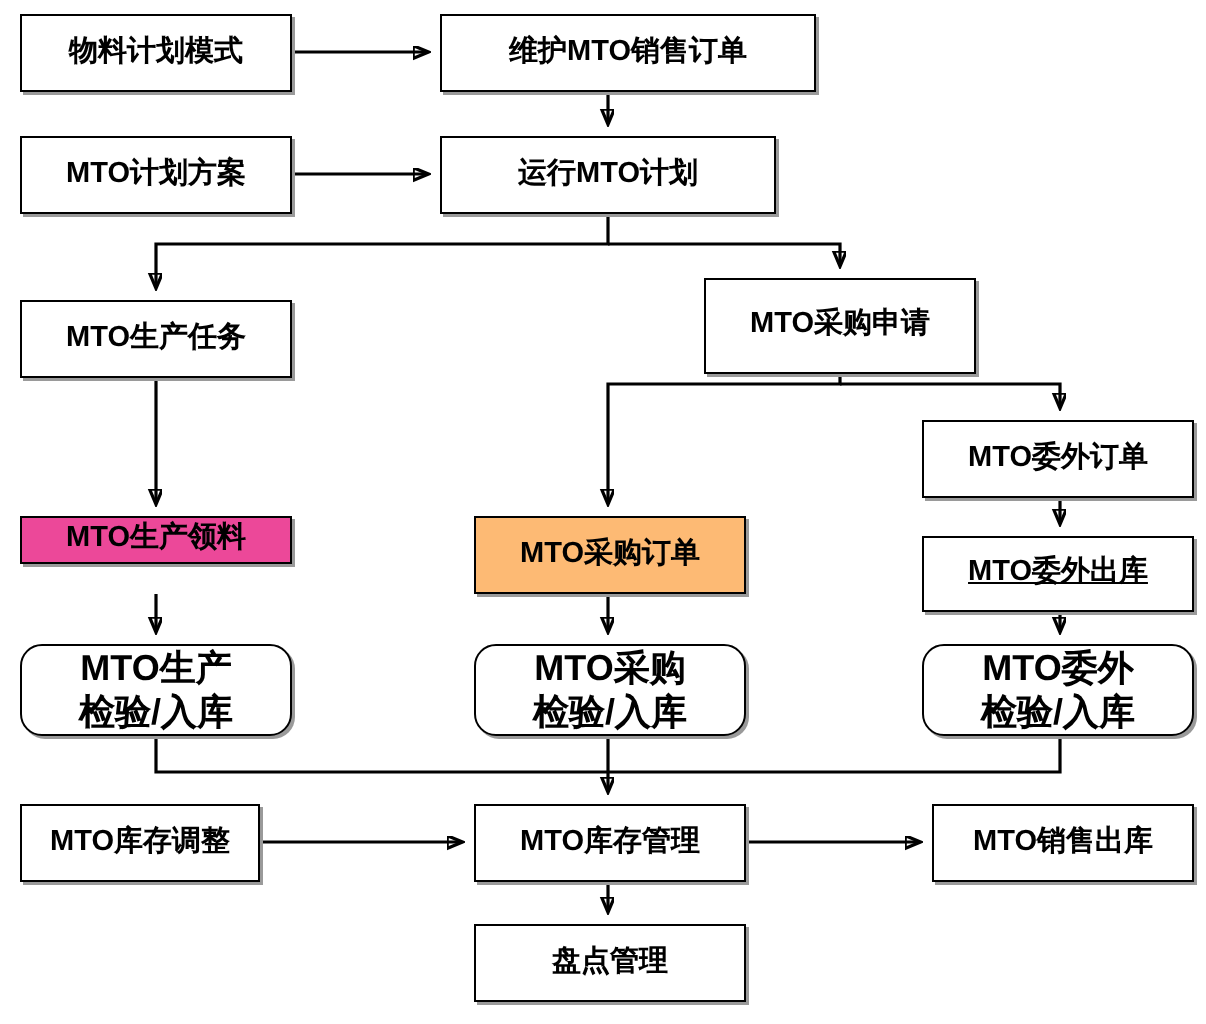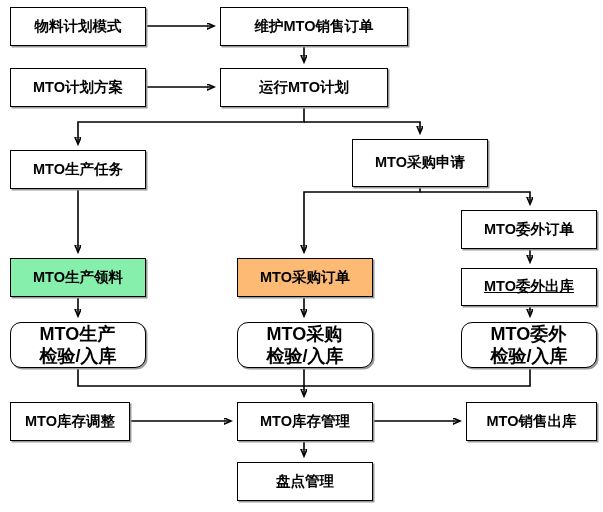--- a/index.html
+++ b/index.html
@@ -16,20 +16,21 @@
     overflow: hidden;
   }
   .node {
     position: absolute;
     box-sizing: border-box;
     border: 1.6px solid #000000;
     background: #ffffff;
     display: flex;
     align-items: center;
     justify-content: center;
+    text-align: center;
     color: #000000;
     font-size: 14.5px;
     font-weight: 700;
     line-height: 1.18;
     letter-spacing: 0px;
     box-shadow: 1.5px 1.5px 0 0 #9a9a9a;
     white-space: pre-line;
     padding: 0 2px;
     z-index: 2;
   }
@@ -87,21 +88,21 @@
   </svg>
 
   <div id="node-layer">
       <div class="node" style="left: 10px; top: 7px; width: 136px; height: 39px; border-color: rgb(0, 0, 0); background: rgb(255, 255, 255); box-shadow: rgb(154, 154, 154) 1.5px 1.5px 0px 0px;">物料计划模式</div>
       <div class="node" style="left: 220px; top: 7px; width: 188px; height: 39px; border-color: rgb(0, 0, 0); background: rgb(255, 255, 255); box-shadow: rgb(154, 154, 154) 1.5px 1.5px 0px 0px;">维护MTO销售订单</div>
       <div class="node" style="left: 10px; top: 68px; width: 136px; height: 39px; border-color: rgb(0, 0, 0); background: rgb(255, 255, 255); box-shadow: rgb(154, 154, 154) 1.5px 1.5px 0px 0px;">MTO计划方案</div>
       <div class="node" style="left: 220px; top: 68px; width: 168px; height: 39px; border-color: rgb(0, 0, 0); background: rgb(255, 255, 255); box-shadow: rgb(154, 154, 154) 1.5px 1.5px 0px 0px;">运行MTO计划</div>
       <div class="node" style="left: 10px; top: 150px; width: 136px; height: 39px; border-color: rgb(0, 0, 0); background: rgb(255, 255, 255); box-shadow: rgb(154, 154, 154) 1.5px 1.5px 0px 0px;">MTO生产任务</div>
       <div class="node" style="left: 352px; top: 139px; width: 136px; height: 48px; border-color: rgb(0, 0, 0); background: rgb(255, 255, 255); box-shadow: rgb(154, 154, 154) 1.5px 1.5px 0px 0px;">MTO采购申请</div>
       <div class="node" style="left: 461px; top: 210px; width: 136px; height: 39px; border-color: rgb(0, 0, 0); background: rgb(255, 255, 255); box-shadow: rgb(154, 154, 154) 1.5px 1.5px 0px 0px;">MTO委外订单</div>
-      <div class="node" style="left: 10px; top: 258px; width: 136px; height: 39px; border-color: rgb(0, 0, 0); background: #86efac; box-shadow: rgb(154, 154, 154) 1.5px 1.5px 0px 0px;">MTO生产领料</div>
+      <div class="node" style="left: 10px; top: 258px; width: 136px; height: 24px; border-color: rgb(0, 0, 0); background: #ec4899; box-shadow: rgb(154, 154, 154) 1.5px 1.5px 0px 0px;">MTO生产领料</div>
       <div class="node" style="left: 237px; top: 258px; width: 136px; height: 39px; border-color: rgb(0, 0, 0); background: #fdba74; box-shadow: rgb(154, 154, 154) 1.5px 1.5px 0px 0px;">MTO采购订单</div>
       <div class="node" style="left: 461px; top: 268px; width: 136px; height: 38px; border-color: rgb(0, 0, 0); background: rgb(255, 255, 255); box-shadow: rgb(154, 154, 154) 1.5px 1.5px 0px 0px; text-decoration: underline;">MTO委外出库</div>
       <div class="node two-line" style="left: 10px; top: 322px; width: 136px; height: 46px; border-color: rgb(0, 0, 0); background: rgb(255, 255, 255); box-shadow: rgb(154, 154, 154) 1.5px 1.5px 0px 0px;">MTO生产
 检验/入库</div>
       <div class="node two-line" style="left: 237px; top: 322px; width: 136px; height: 46px; border-color: rgb(0, 0, 0); background: rgb(255, 255, 255); box-shadow: rgb(154, 154, 154) 1.5px 1.5px 0px 0px;">MTO采购
 检验/入库</div>
       <div class="node two-line" style="left: 461px; top: 322px; width: 136px; height: 46px; border-color: rgb(0, 0, 0); background: rgb(255, 255, 255); box-shadow: rgb(154, 154, 154) 1.5px 1.5px 0px 0px;">MTO委外
 检验/入库</div>
       <div class="node" style="left: 10px; top: 402px; width: 120px; height: 39px; border-color: rgb(0, 0, 0); background: rgb(255, 255, 255); box-shadow: rgb(154, 154, 154) 1.5px 1.5px 0px 0px;">MTO库存调整</div>
       <div class="node" style="left: 237px; top: 402px; width: 136px; height: 39px; border-color: rgb(0, 0, 0); background: rgb(255, 255, 255); box-shadow: rgb(154, 154, 154) 1.5px 1.5px 0px 0px;">MTO库存管理</div>

